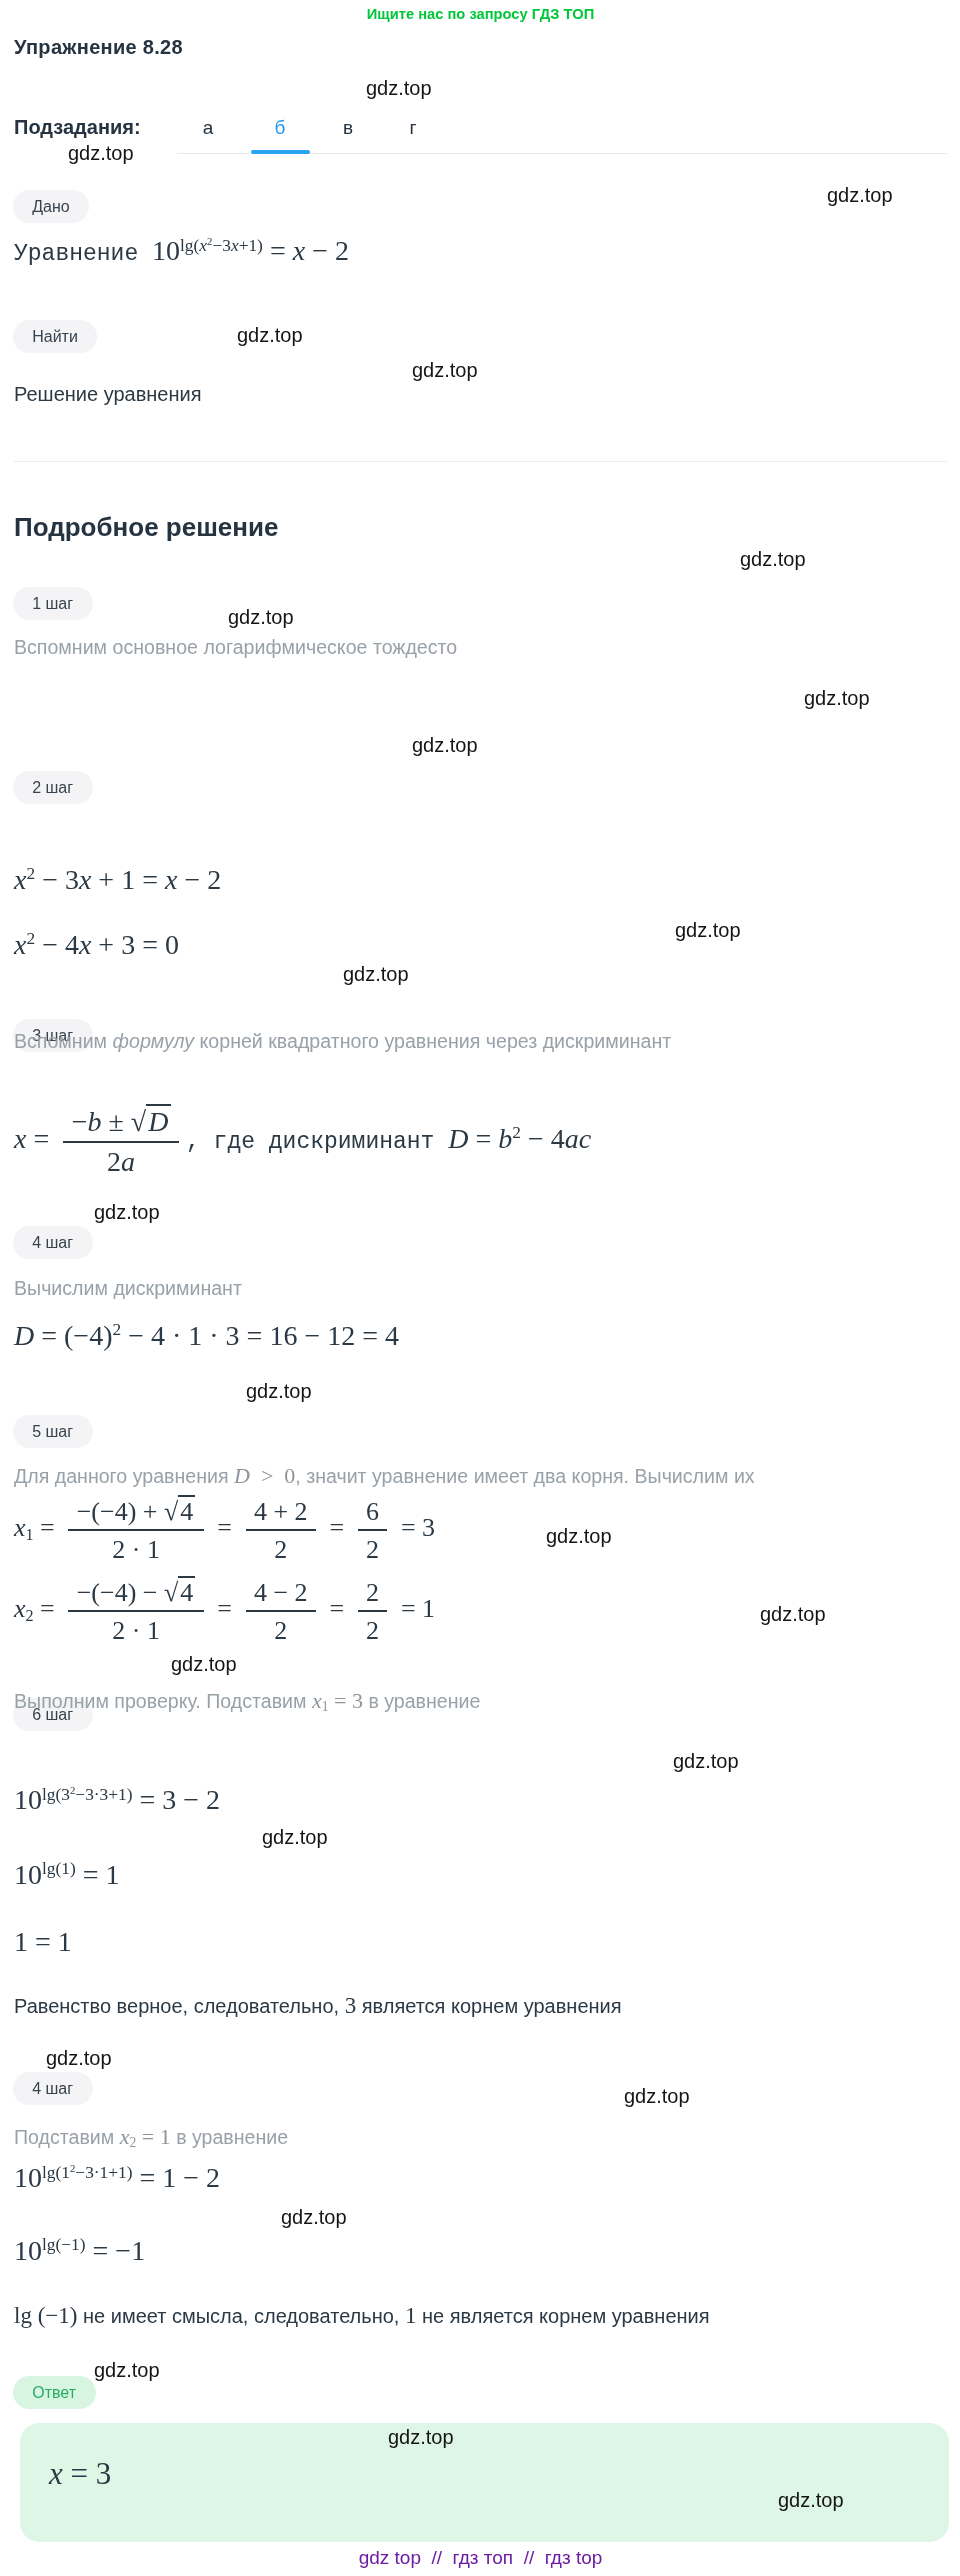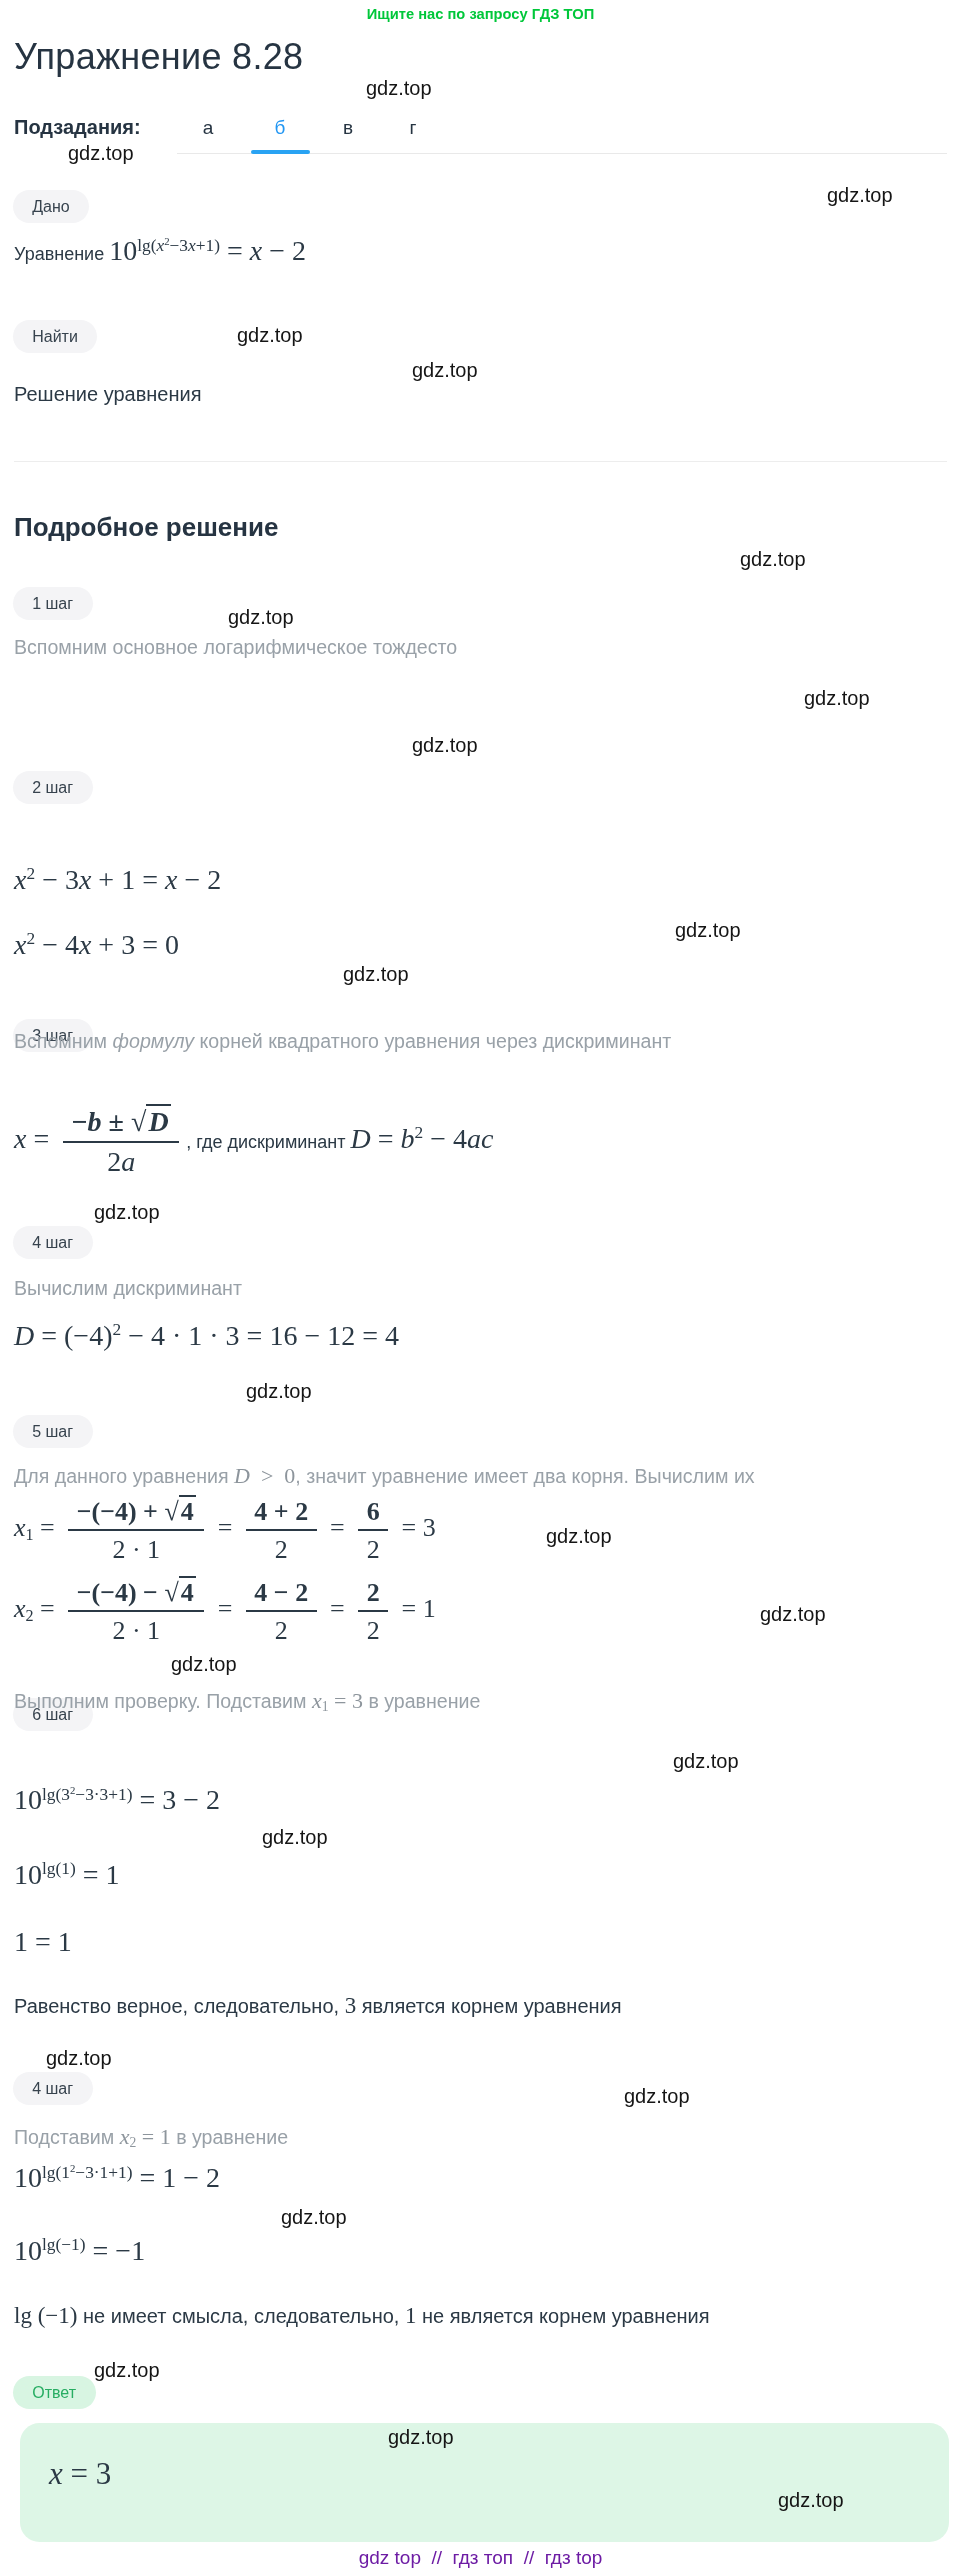--- a/index.html
+++ b/index.html
@@ -1,42 +1,42 @@
 <!DOCTYPE html>
 <html style="font-size:11.2px"><head>
 <meta charset="utf-8">
 <style>
   html,body{margin:0;padding:0;background:#ffffff;}
   #page{position:relative;width:961px;height:2576px;background:#fff;overflow:hidden;
         font-family:"Liberation Sans",sans-serif;color:#2b3945;}
   .abs{position:absolute;}
   .promo{width:100%;text-align:center;font-size:14.7px;font-weight:700;color:#00c73a;}
-  .title{font-size:36px;font-weight:400;color:#263442;letter-spacing:0.3px;}
+  .title{font-size:20px;font-weight:700;color:#263442;letter-spacing:0.3px;}
   .subtasks-label{font-size:20px;font-weight:700;color:#263442;}
   .tab{font-size:19px;color:#263442;transform:translateX(-50%);cursor:pointer;}
   .tab.active{color:#2196f3;}
   .tabline{background:#e9e9e9;height:1.4px;}
   .tabline-active{background:#29a3f3;height:4.2px;border-radius:2.1px;}
   .pill{display:inline-block;background:#f4f4f6;border-radius:18px;padding:7.7px 19.6px;
         font-size:16px;color:#37434e;white-space:nowrap;}
   .pill.green{background:#d8f5e2;color:#27ad62;}
   .hr{height:1.4px;background:#ededed;}
   .h2{font-size:26px;font-weight:700;color:#263442;}
   .stepdesc{font-size:19.6px;color:#99a1a8;white-space:nowrap;}
   .stepdesc em{font-style:italic;}
   .stepdesc .m{font-family:"Liberation Serif",serif;font-size:22px;color:#8d959c;}
   .stmt{font-size:20px;color:#2b3945;white-space:nowrap;}
   .stmt .m{font-family:"Liberation Serif",serif;font-size:23px;}
   .formula{font-family:"Liberation Serif",serif;font-size:28px;color:#2b3945;white-space:nowrap;}
   .formula i{font-style:italic;}
-  .formula .t{font-family:Liberation Sans, sans-serif;font-size:18px;color:#2b3945;text-align:center;}
+  .formula .t{font-family:Liberation Mono, monospace;font-size:23px;color:#2b3945;text-align:center;}
   .sup{font-size:.62em;vertical-align:.55em;}
   .sub{font-size:.62em;vertical-align:-.25em;}
   .frac{display:inline-flex;flex-direction:column;text-align:center;vertical-align:middle;margin:0 7px;}
-  .frac .num{padding:0 8.4px 4.2px;border-bottom:2.1px solid #2b3945;line-height:1.05;font-weight:bold;}
+  .frac .num{padding:0 8.4px 4.2px;border-bottom:2.1px solid #2b3945;line-height:1.05;}
   .frac .den{padding-top:4.2px;line-height:1.05;}
   .sqrt .rad{border-top:2.1px solid #2b3945;padding:0 2.1px;}
   .wm{position:absolute;font-size:20px;font-weight:500;color:#151515;white-space:nowrap;}
   .answer-box{background:#ddf6e6;border-radius:19.6px;}
   .answer-val{font-family:"Liberation Serif",serif;font-size:31px;color:#2b3945;}
   .footer{width:100%;text-align:center;font-size:19px;font-weight:500;color:#6d1ca4;}
 </style>
 </head>
 <body>
 

